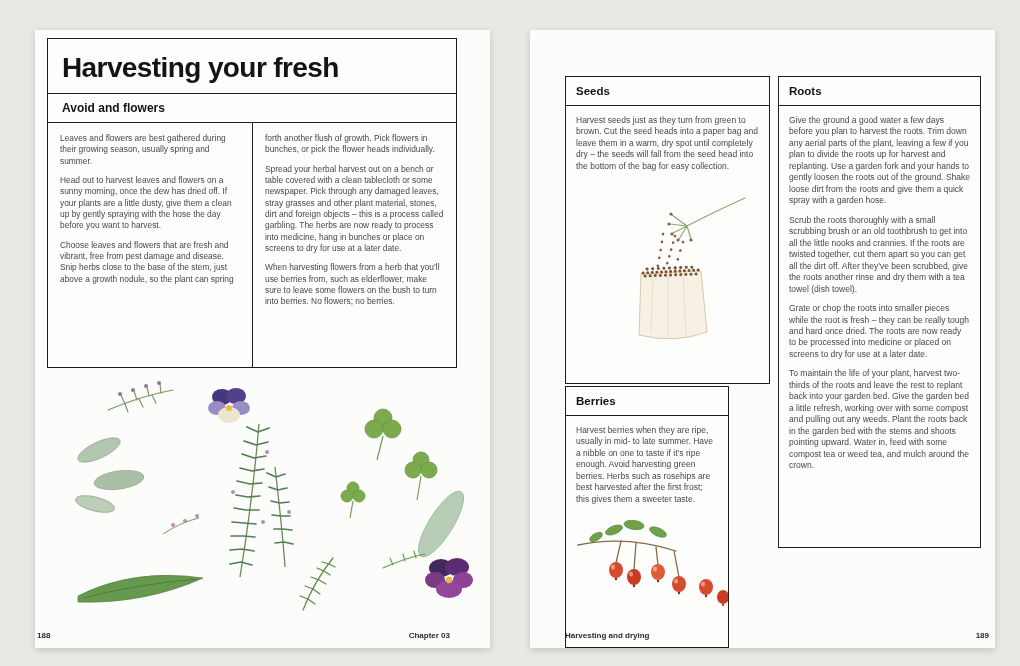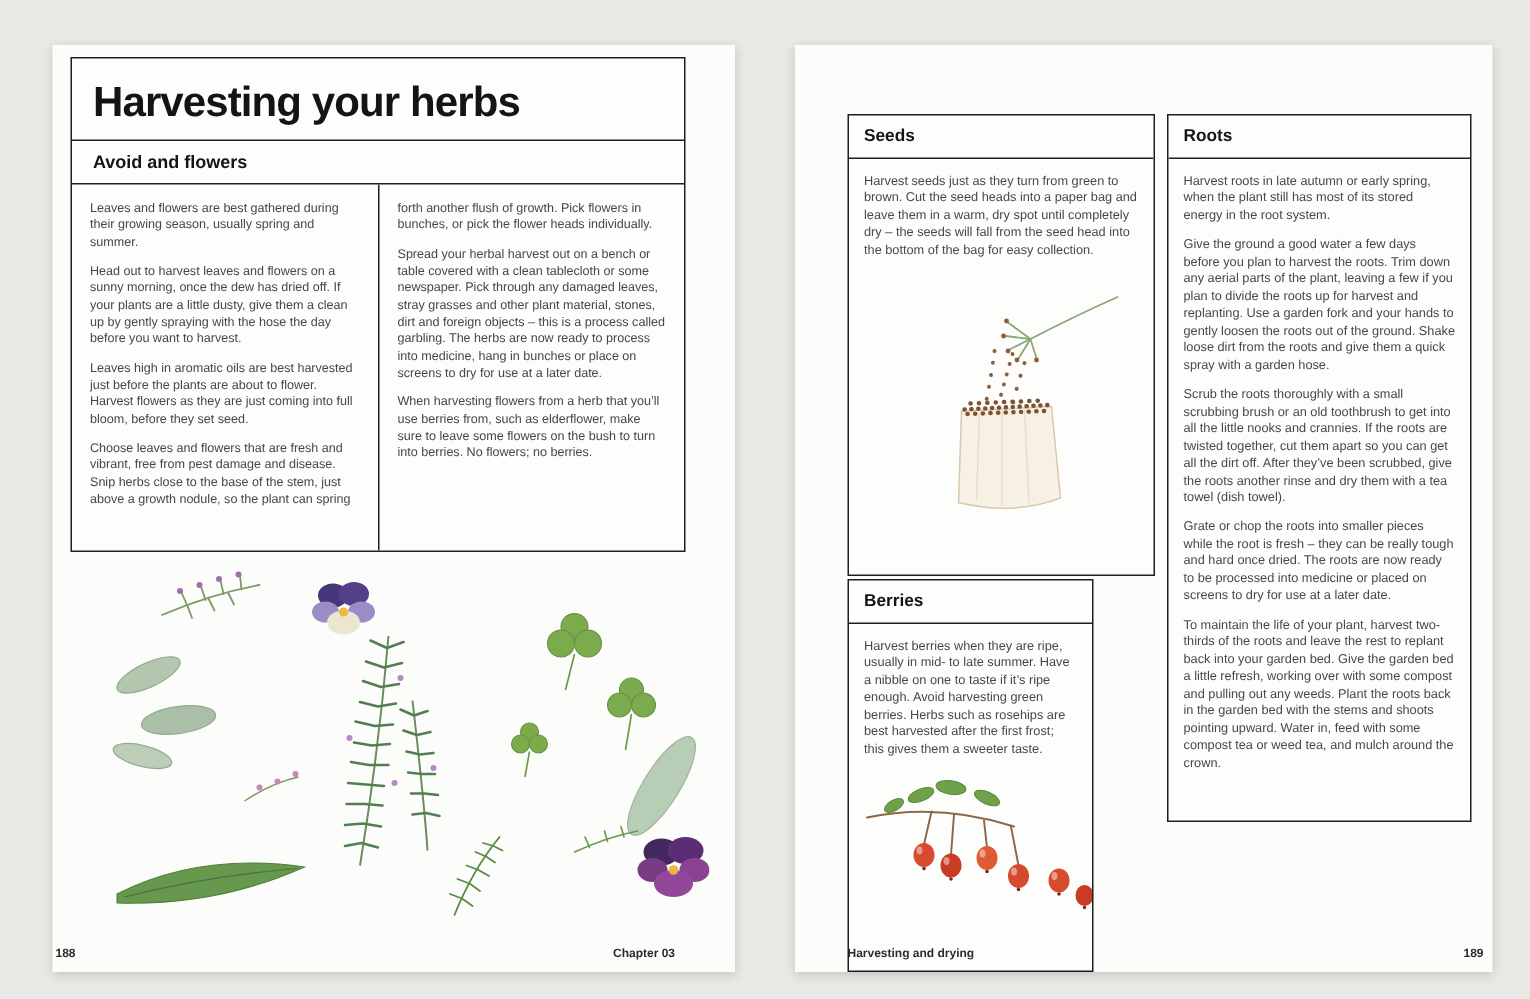--- a/index.html
+++ b/index.html
@@ -31,27 +31,26 @@
   .folio-num-r{right:6px;text-align:center;}
 </style>
 </head>
 <body>
 
 <div class="spread">
 
   <div class="page page-left">
 
     <div class="box box-left">
-      <div class="title">Harvesting your herbs</div>
+      <div class="title">Harvesting your fresh</div>
       <div class="sec-head">Avoid and flowers</div>
       <div class="cols">
         <div class="col">
           <p>Leaves and flowers are best gathered during their growing season, usually spring and summer.</p>
           <p>Head out to harvest leaves and flowers on a sunny morning, once the dew has dried off. If your plants are a little dusty, give them a clean up by gently spraying with the hose the day before you want to harvest.</p>
-          <p>Leaves high in aromatic oils are best harvested just before the plants are about to flower. Harvest flowers as they are just coming into full bloom, before they set seed.</p>
           <p>Choose leaves and flowers that are fresh and vibrant, free from pest damage and disease. Snip herbs close to the base of the stem, just above a growth nodule, so the plant can spring</p>
         </div>
         <div class="col">
           <p>forth another flush of growth. Pick flowers in bunches, or pick the flower heads individually.</p>
           <p>Spread your herbal harvest out on a bench or table covered with a clean tablecloth or some newspaper. Pick through any damaged leaves, stray grasses and other plant material, stones, dirt and foreign objects – this is a process called garbling. The herbs are now ready to process into medicine, hang in bunches or place on screens to dry for use at a later date.</p>
           <p>When harvesting flowers from a herb that you’ll use berries from, such as elderflower, make sure to leave some flowers on the bush to turn into berries. No flowers; no berries.</p>
         </div>
       </div>
     </div>
 
@@ -244,21 +243,20 @@
                 <ellipse cx="137" cy="67" rx="2" ry="2.6"></ellipse>
             </g>
           </g>
         </svg>
       </div>
     </div>
 
     <div class="sbox sbox-roots">
       <div class="sbox-head">Roots</div>
       <div class="sbox-body">
-        <p>Harvest roots in late autumn or early spring, when the plant still has most of its stored energy in the root system.</p>
         <p>Give the ground a good water a few days before you plan to harvest the roots. Trim down any aerial parts of the plant, leaving a few if you plan to divide the roots up for harvest and replanting. Use a garden fork and your hands to gently loosen the roots out of the ground. Shake loose dirt from the roots and give them a quick spray with a garden hose.</p>
         <p>Scrub the roots thoroughly with a small scrubbing brush or an old toothbrush to get into all the little nooks and crannies. If the roots are twisted together, cut them apart so you can get all the dirt off. After they’ve been scrubbed, give the roots another rinse and dry them with a tea towel (dish towel).</p>
         <p>Grate or chop the roots into smaller pieces while the root is fresh – they can be really tough and hard once dried. The roots are now ready to be processed into medicine or placed on screens to dry for use at a later date.</p>
         <p>To maintain the life of your plant, harvest two-thirds of the roots and leave the rest to replant back into your garden bed. Give the garden bed a little refresh, working over with some compost and pulling out any weeds. Plant the roots back in the garden bed with the stems and shoots pointing upward. Water in, feed with some compost tea or weed tea, and mulch around the crown.</p>
       </div>
     </div>
 
     <span class="folio folio-section">Harvesting and drying</span>
     <span class="folio folio-num-r">189</span>
   </div>

